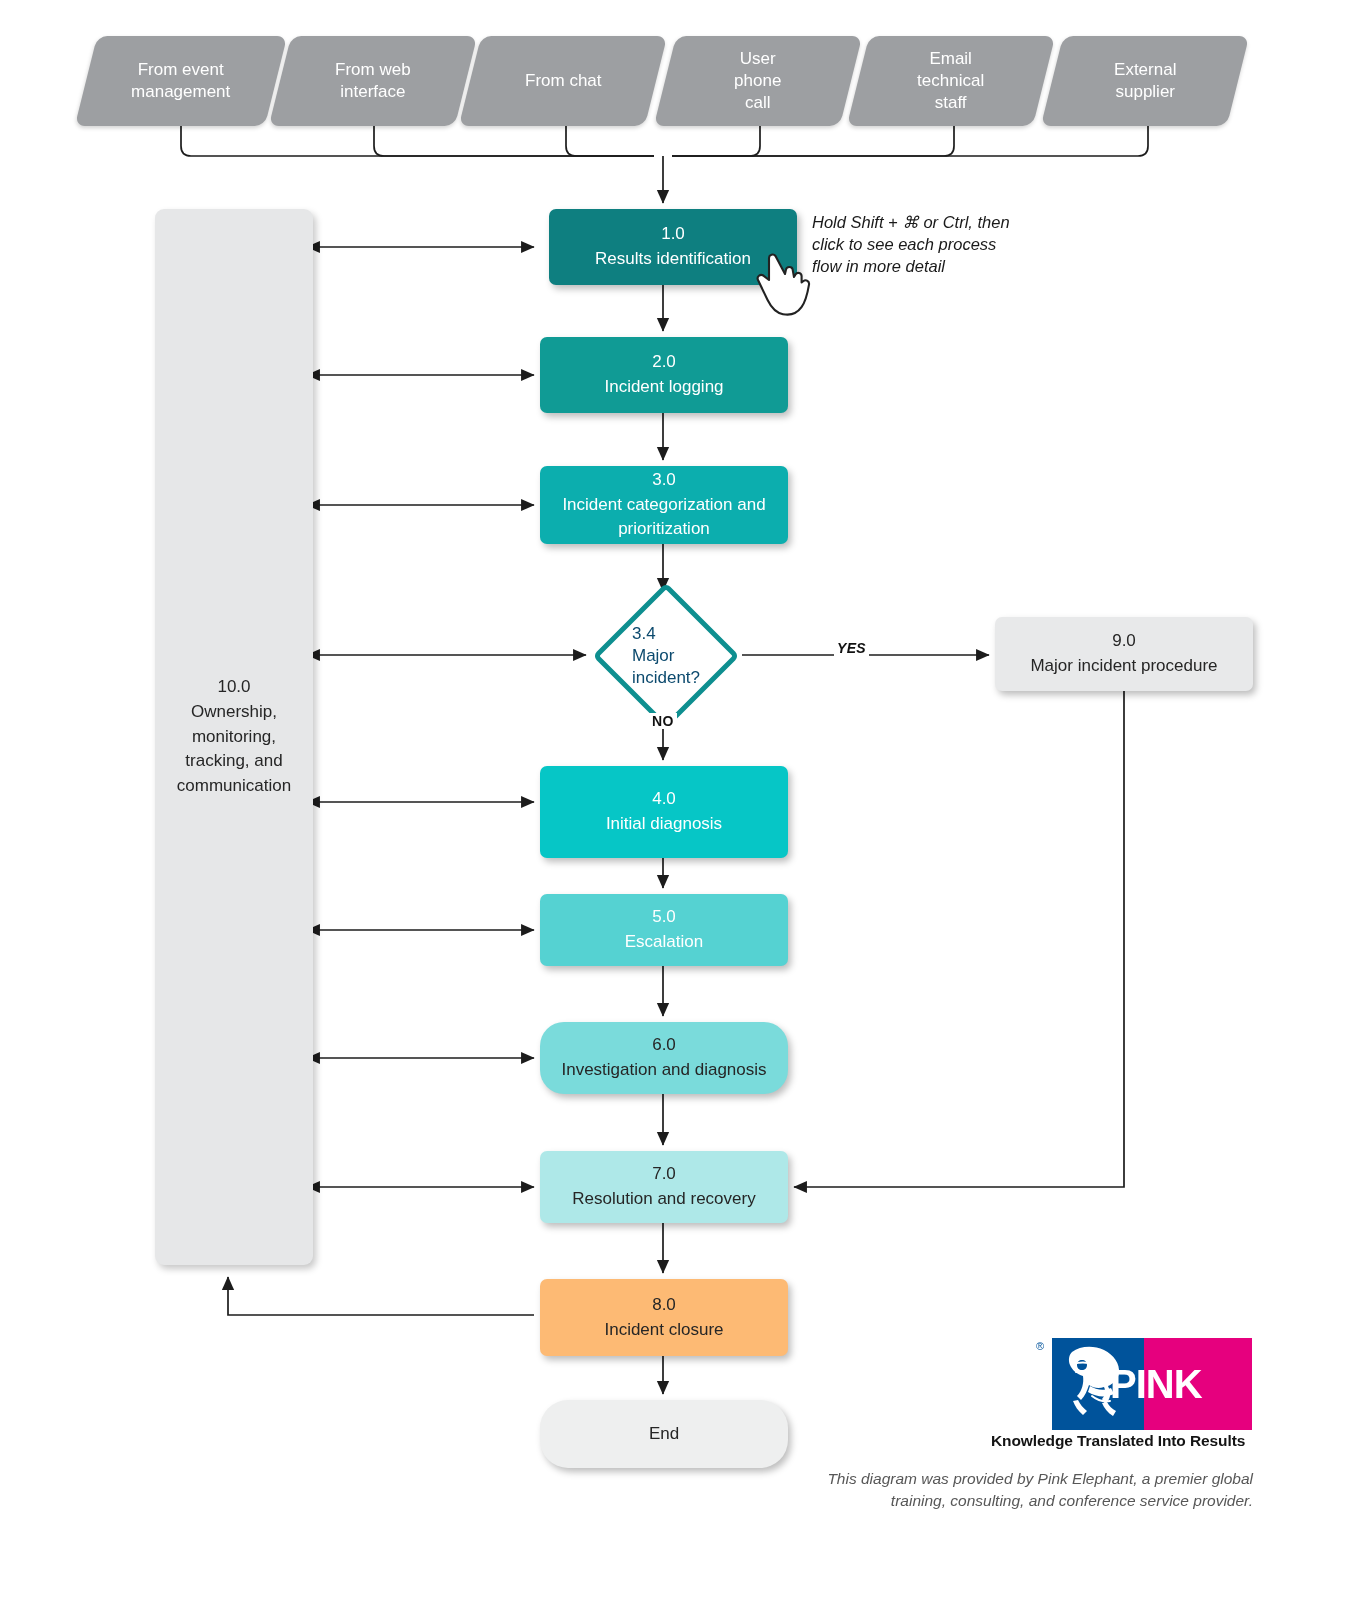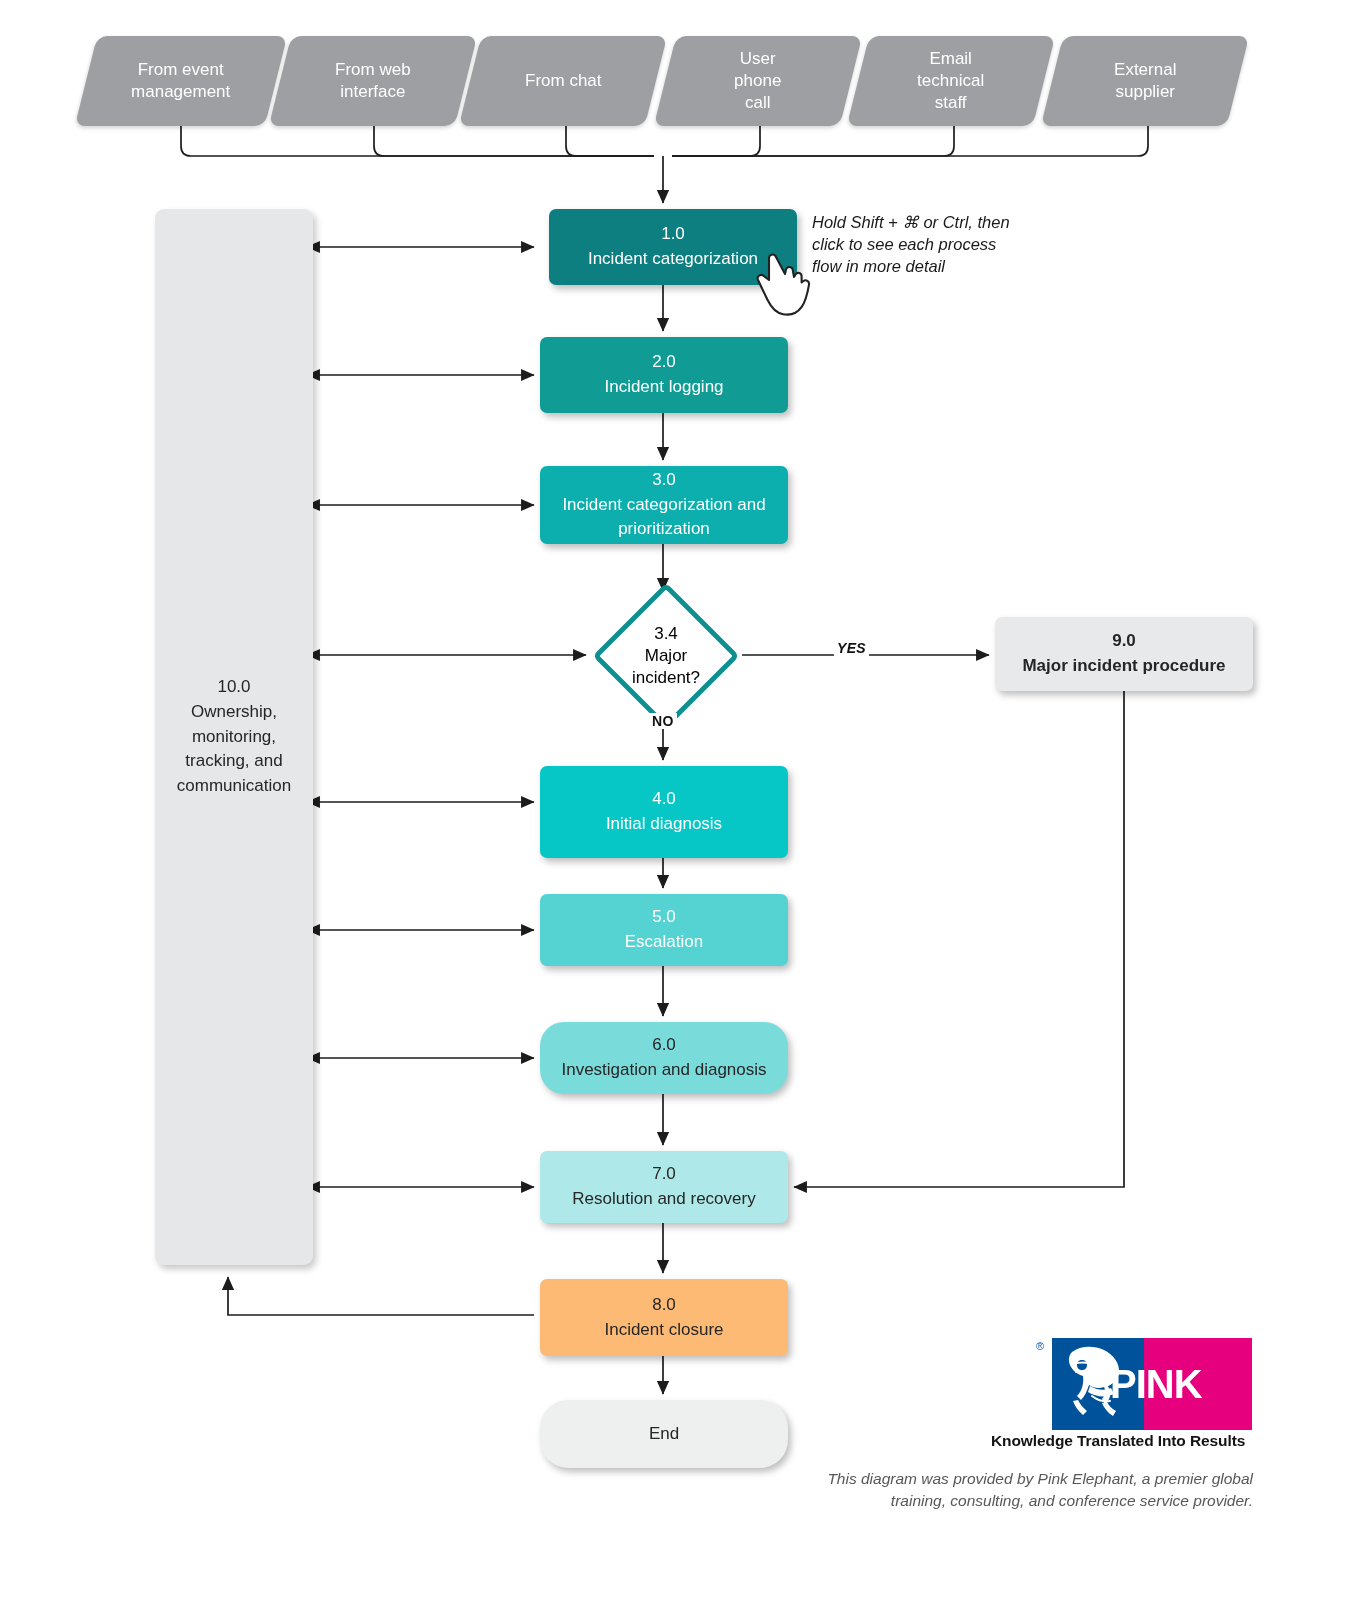--- a/index.html
+++ b/index.html
@@ -76,22 +76,22 @@
     border: 5px solid #0e8f90;
     background: #ffffff;
     transform: rotate(45deg);
     border-radius: 6px;
   }
   .diamond-wrap .dtxt {
     position: relative;
     z-index: 2;
     font-size: 17px;
     line-height: 1.3;
-    color: #000000;
-    text-align: center;
+    color: #0c4a6e;
+    text-align: left;
     white-space: pre-line;
   }
 
   
   .band {
     position: absolute;
     background: #e6e7e8;
     border-radius: 9px;
     box-shadow: 3px 4px 7px rgba(0,0,0,0.22);
     display: flex;
@@ -270,21 +270,21 @@
   </div>
 
   <div class="band" style="left:155px; top:209px; width:158px; height:1056px;">
     <div class="txt"><span>10.0</span><br><span>Ownership,
 monitoring,
 tracking, and
 communication</span></div>
   </div>
 
   <div class="node" style="left:540px; top:209px; width:248px; height:76px; background:#0e7f80;margin-left:9px;">
-    <div class="txt" style="color:#ffffff;"><span>1.0</span><br><span>Incident categorization</span></div>
+    <div class="txt" style="color:#ffffff;"><span>1.0</span><br><span>Results identification</span></div>
   </div>
 
   <div class="node" style="left:540px; top:337px; width:248px; height:76px; background:#109b95;">
     <div class="txt" style="color:#ffffff;"><span>2.0</span><br><span>Incident logging</span></div>
   </div>
 
   <div class="node" style="left:540px; top:466px; width:248px; height:78px; background:#0caeae;">
     <div class="txt" style="color:#ffffff;"><span>3.0</span><br><span>Incident categorization and
 prioritization</span></div>
   </div>
@@ -302,21 +302,21 @@
   </div>
 
   <div class="node" style="left:540px; top:1151px; width:248px; height:72px; background:#aee8e8;">
     <div class="txt" style="color:#262626;"><span>7.0</span><br><span>Resolution and recovery</span></div>
   </div>
 
   <div class="node" style="left:540px; top:1279px; width:248px; height:77px; background:#fdba74;">
     <div class="txt" style="color:#262626;"><span>8.0</span><br><span>Incident closure</span></div>
   </div>
 
-  <div class="node grey" style="left:995px; top:617px; width:258px; height:74px;font-weight:bold;">
+  <div class="node grey" style="left:995px; top:617px; width:258px; height:74px;">
     <div class="txt"><span>9.0</span><br><span>Major incident procedure</span></div>
   </div>
 
   <div class="diamond-wrap" style="left:592px; top:597px; width:148px; height:118px;">
     <div class="dshape"></div>
     <div class="dtxt"><span>3.4</span><br><span>Major
 incident?</span></div>
   </div>
 
   <div class="elabel" style="left:834px; top:640px;font-style:italic;">YES</div>

